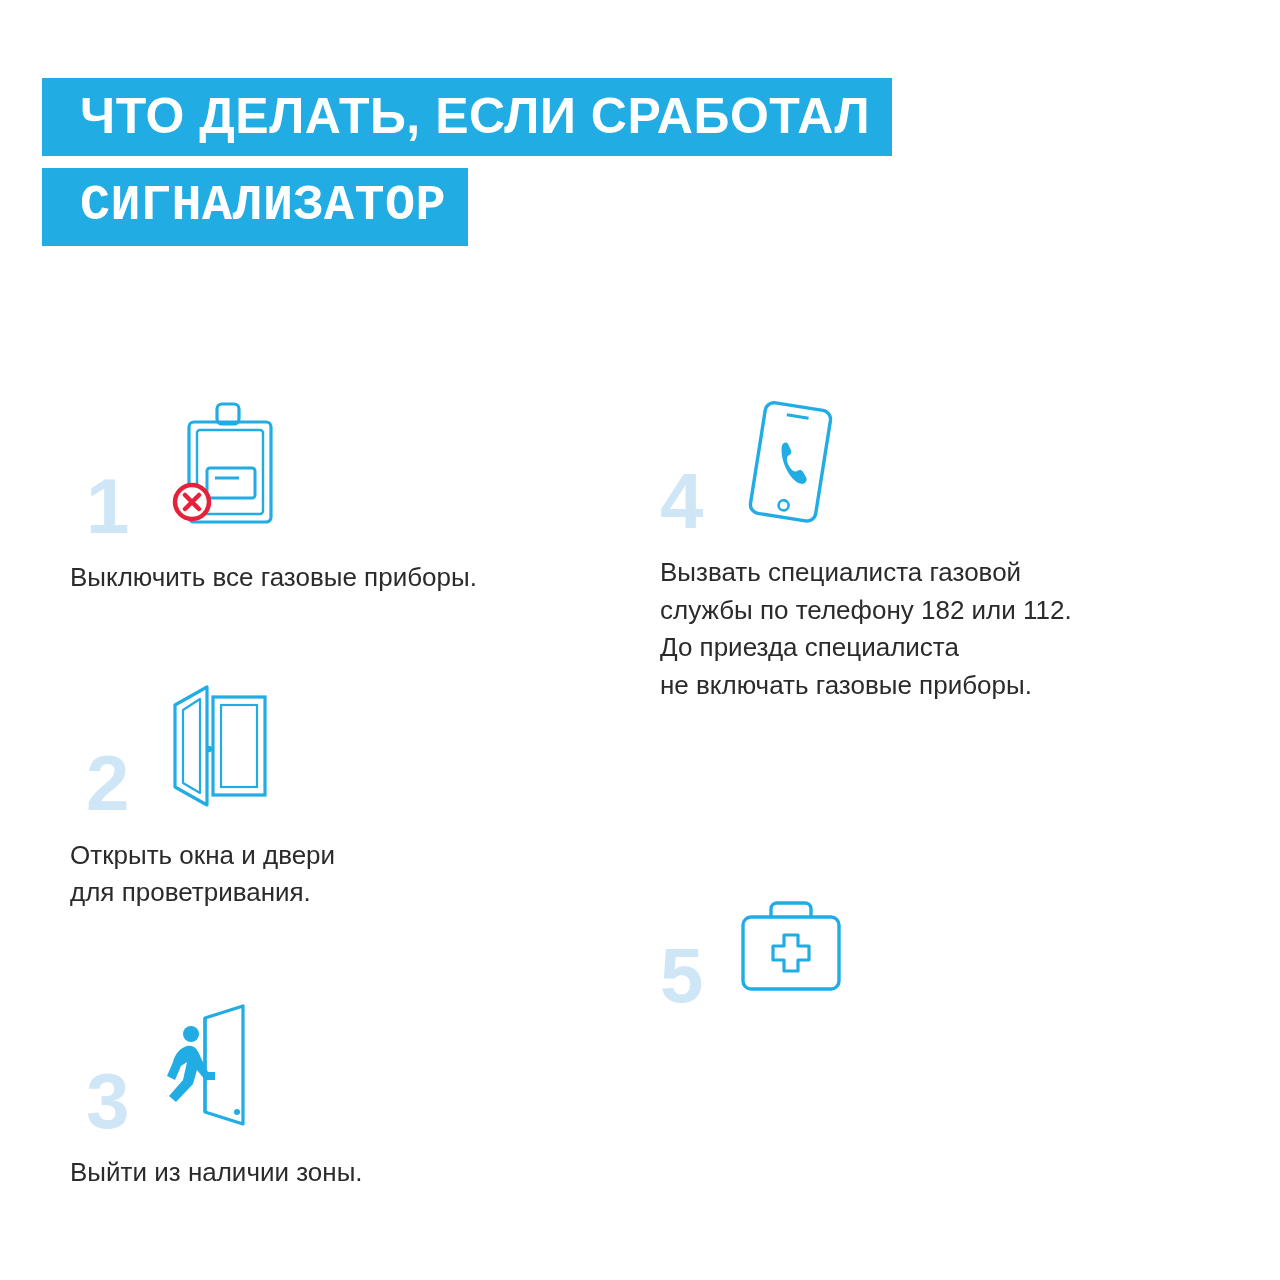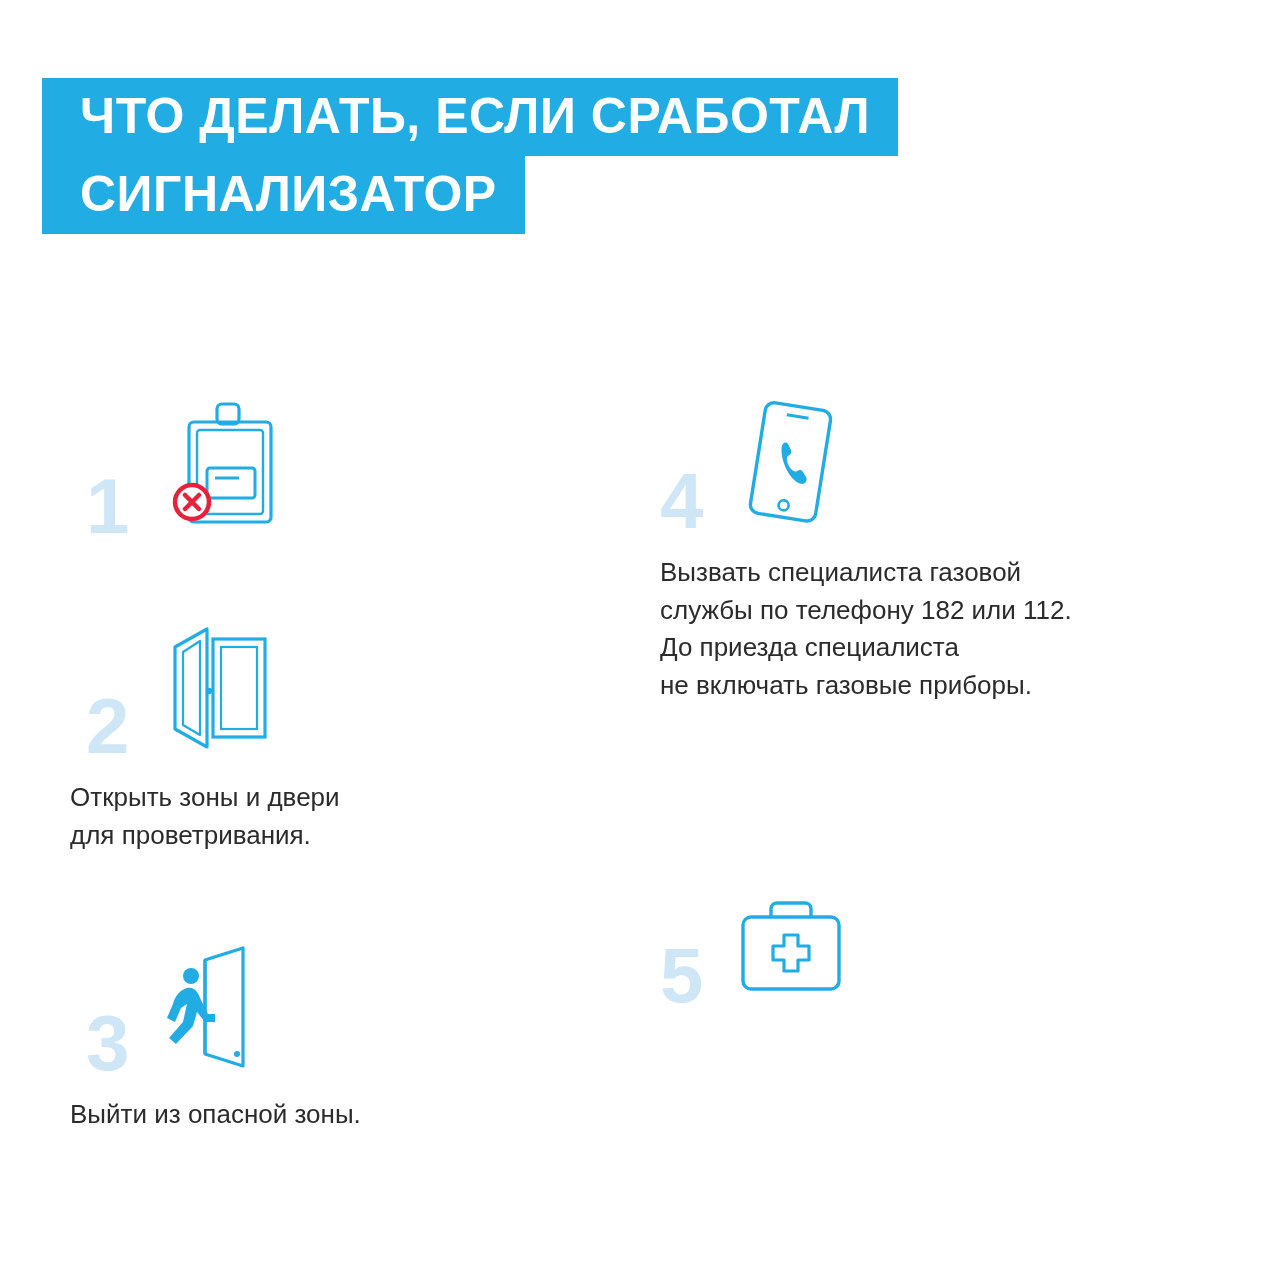--- a/index.html
+++ b/index.html
@@ -28,28 +28,29 @@
     width: 1160px;
   }
   .title-line {
     display: block;
     background: #21ace3;
     color: #ffffff;
     font-weight: bold;
     font-size: 50px;
     line-height: 1.0;
     letter-spacing: 0.5px;
-    padding: 13px 28px 15px 38px;
+    padding: 13px 22px 15px 38px;
     width: max-content;
     text-transform: uppercase;
     white-space: nowrap;
     box-sizing: border-box;
   }
   .title-line + .title-line {
-    margin-top: 0;
+    margin-top: 12px;
+    font-family: Liberation Mono, monospace;
   }
 
   
   .col {
     position: absolute;
     top: 400px;
   }
   .col-left {
     left: 70px;
     width: 560px;
@@ -117,55 +118,56 @@
             <rect x="70" y="4" width="22" height="20" rx="5" stroke="#21ace3" stroke-width="3.2"></rect>
             <rect x="60" y="68" width="48" height="30" rx="3" stroke="#21ace3" stroke-width="3"></rect>
             <line x1="68" y1="78" x2="92" y2="78" stroke="#21ace3" stroke-width="3"></line>
             <circle cx="45" cy="102" r="18" fill="#ffffff"></circle>
             <circle cx="45" cy="102" r="17" stroke="#e8213a" stroke-width="4.5" fill="#ffffff"></circle>
             <line x1="38" y1="95" x2="52" y2="109" stroke="#e8213a" stroke-width="4.5" stroke-linecap="round"></line>
             <line x1="52" y1="95" x2="38" y2="109" stroke="#e8213a" stroke-width="4.5" stroke-linecap="round"></line>
           </svg>
         </div>
       </div>
+      <div class="step-text">Выключить все газовые приборы.</div>
     </div>
 
     <div class="step" id="step-2">
       <div class="step-head">
         <div class="step-num num-ml-1">2</div>
         <div class="step-icon">
           <svg width="150" height="130" viewBox="0 0 150 130" fill="none">
             <rect x="66" y="14" width="52" height="98" stroke="#21ace3" stroke-width="3.2"></rect>
             <rect x="74" y="22" width="36" height="82" stroke="#21ace3" stroke-width="2.2"></rect>
             <path d="M60 4 L60 122 L28 104 L28 22 Z" stroke="#21ace3" stroke-width="3.2" stroke-linejoin="round"></path>
             <path d="M53 16 L53 110 L36 100 L36 27 Z" stroke="#21ace3" stroke-width="2.2" stroke-linejoin="round"></path>
             <circle cx="62" cy="66" r="3.2" fill="#21ace3"></circle>
           </svg>
         </div>
       </div>
-      <div class="step-text">Открыть зоны и двери
+      <div class="step-text">Открыть окна и двери
 для проветривания.</div>
     </div>
 
     <div class="step" id="step-3">
       <div class="step-head">
         <div class="step-num num-ml-1">3</div>
         <div class="step-icon">
           <svg width="150" height="130" viewBox="0 0 150 130" fill="none">
             <path d="M96 6 L96 124 L58 112 L58 18 Z" stroke="#21ace3" stroke-width="3.2" stroke-linejoin="round"></path>
             <line x1="58" y1="18" x2="58" y2="112" stroke="#21ace3" stroke-width="3.2"></line>
             <circle cx="90" cy="112" r="3" fill="#21ace3"></circle>
             <g fill="#21ace3">
               <circle cx="44" cy="34" r="8"></circle>
               <path d="M40 46 C33 48 28 54 26 62 L20 76 L28 80 L34 66 L40 62 L36 80 L22 96 L29 102 L46 84 L50 70 L58 80 L68 80 L68 72 L61 72 L54 58 C50 48 47 45 40 46 Z"></path>
             </g>
           </svg>
         </div>
       </div>
-      <div class="step-text">Выйти из опасной зоны.</div>
+      <div class="step-text">Выйти из наличии зоны.</div>
     </div>
 
   </div>
 
   <div class="col col-right">
 
     <div class="step" id="step-4">
       <div class="step-head">
         <div class="step-num">4</div>
         <div class="step-icon">

